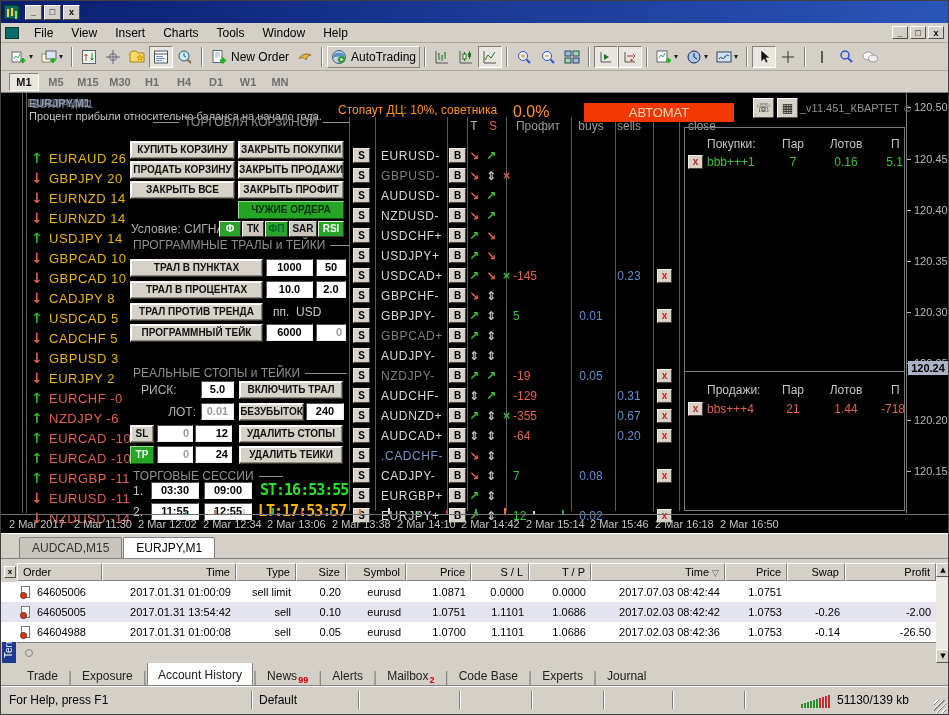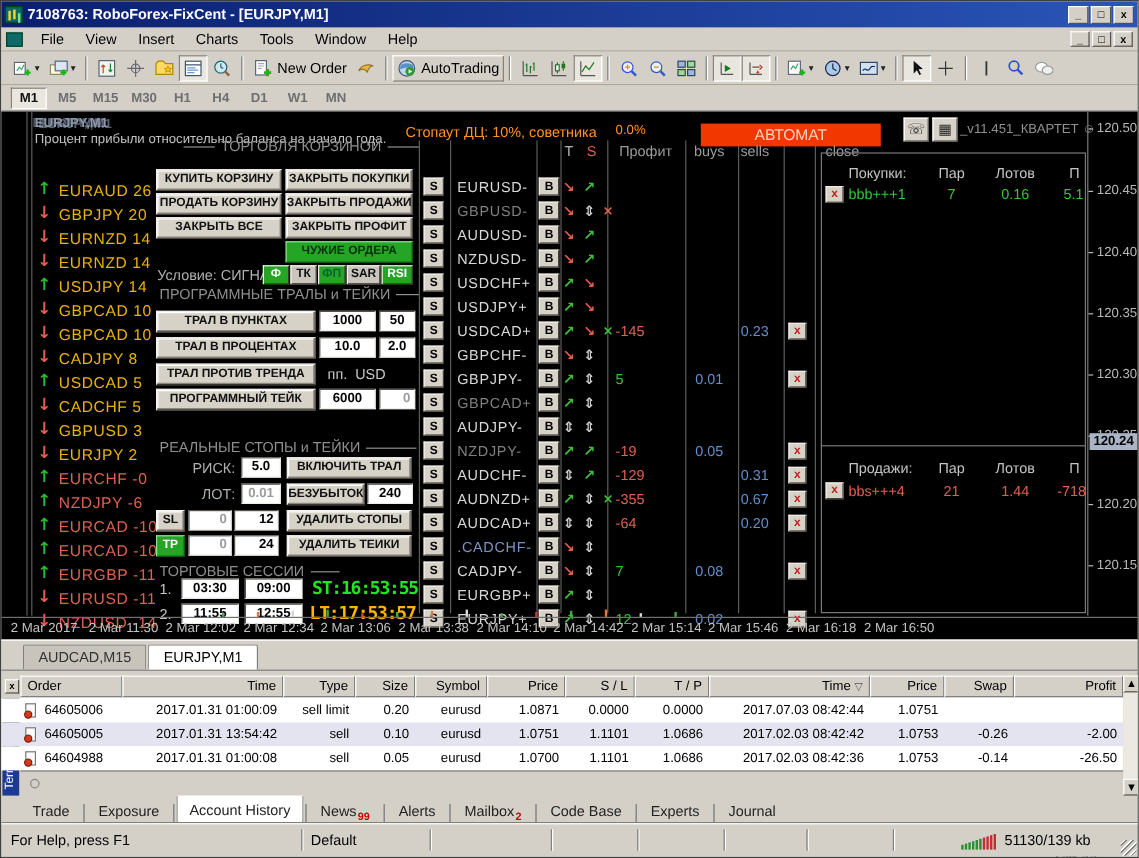--- a/index.html
+++ b/index.html
@@ -27,21 +27,21 @@
   .dd{font-size:8px;margin-left:2px;color:#222;text-decoration:none;font-style:normal}
   .tfbar{position:absolute;left:0;top:70px;width:100%;height:22px;background:#d4d0c8;border-bottom:1px solid #808080;display:flex;align-items:center;padding:0 8px}
   .tf{width:30px;height:18px;text-align:center;font:bold 11px/17px "Liberation Sans",sans-serif;color:#6f6f6f;border:1px solid transparent;margin-right:2px}
   .tf.on{color:#111;background:#e9e6df;border-color:#868278 #fff #fff #868278}
   
   .chart{position:absolute;left:0;top:92px;width:949px;height:440px;background:#000;overflow:hidden}
   .vline{position:absolute;width:1px;background:#5c5c5c}
   .wm{position:absolute;left:28px;top:4px;font:bold 11px "Liberation Sans",sans-serif;color:#8d98a8;text-shadow:3px 1px 0 #5a6375,-2px 0 0 #4a5160}
   .subt{position:absolute;left:28px;top:17px;font-size:11px;color:#c2c2c2}
   .stoplab{position:absolute;left:337px;top:10px;font-size:12px;color:#ff9224}
-  .stopval{position:absolute;left:512px;top:10px;font-size:11px;color:#ff9224}
+  .stopval{position:absolute;left:512px;top:10px;font-size:16px;color:#ff9224}
   .avtomat{position:absolute;left:583px;top:10px;width:150px;height:19px;background:#f23800;color:#ffd2c0;font:13px/19px "Liberation Sans",sans-serif;text-align:center}
   .miniico{position:absolute;top:5px;width:21px;height:20px;background:#d6d2c8;border:1px solid;border-color:#fff #55514a #55514a #fff;color:#222;font:12px/18px "DejaVu Sans",sans-serif;text-align:center}
   .badge{position:absolute;left:799px;top:9px;font-size:11px;color:#909090}
   .chead{position:absolute;top:26px;font-size:12px;color:#9c9c9c;text-align:center}
   .cur{position:absolute;left:0;height:20px;width:340px}
   .ca{position:absolute;left:30px;top:1px;font:bold 14px/16px "DejaVu Sans",sans-serif}
   .ca.up{color:#2eb82e}.ca.dn{color:#e0614f}
   .ct{position:absolute;left:48px;top:2px;font:13px/16px "Liberation Sans",sans-serif;letter-spacing:.5px}
   .ct.pos{color:#eab308}.ct.neg{color:#e0614f}
   .srow{position:absolute;left:0;height:20px;width:700px}
@@ -119,21 +119,20 @@
   .bars i{width:2px;display:block}
   .sgrip{position:absolute;right:1px;bottom:1px;width:13px;height:13px;background:repeating-linear-gradient(135deg,transparent 0 2px,#fff 2px 3px,#808080 3px 4px)}
 </style>
 </head>
 <body>
 
 <div class="win">
 
   <div class="titlebar">
     <span class="appicon"></span>
-    <span class="tb-title">7108763: RoboForex-FixCent - [EURJPY,M1]</span>
     <span class="wbtn">_</span>
     <span class="wbtn">□</span>
     <span class="wbtn">x</span>
   </div>
 
   <div class="menubar">
     <span class="chicon"></span>
     <span id="menu-items" style="display:flex">
         <span class="mi">File</span>
         <span class="mi">View</span>
@@ -701,21 +700,21 @@
       <span class="ei" style="left:315px;top:188px;width:30px">2.0</span>
       <div class="eb" style="left:129px;top:210px;width:133px">ТРАЛ ПРОТИВ ТРЕНДА</div>
       <span class="elab" style="left:272px;top:212px;color:#c8c8c8;white-space:pre">пп.  USD</span>
       <div class="eb" style="left:129px;top:231px;width:133px">ПРОГРАММНЫЙ ТЕЙК</div>
       <span class="ei" style="left:265px;top:231px;width:47px">6000</span>
       <span class="ei gray" style="left:315px;top:231px;width:30px;text-align:right;padding-right:3px">0</span>
       <div class="egroup" style="left:132px;top:273px;width:214px">
           <span>РЕАЛЬНЫЕ СТОПЫ и ТЕЙКИ</span>
           <span class="rule"></span>
         </div>
-      <span class="elab" style="left:140px;top:290px;width:55px;text-align:right">РИСК:</span>
+      <span class="elab" style="left:140px;top:290px;width:55px;">РИСК:</span>
       <span class="ei" style="left:200px;top:288px;width:33px">5.0</span>
       <div class="eb" style="left:238px;top:288px;width:104px">ВКЛЮЧИТЬ ТРАЛ</div>
       <span class="elab" style="left:140px;top:312px;width:55px;text-align:right">ЛОТ:</span>
       <span class="ei gray" style="left:200px;top:310px;width:33px">0.01</span>
       <div class="eb" style="left:238px;top:310px;width:65px">БЕЗУБЫТОК</div>
       <span class="ei" style="left:305px;top:310px;width:38px">240</span>
       <div class="eb" style="left:129px;top:332px;width:24px">SL</div>
       <span class="ei gray" style="left:156px;top:332px;width:36px;text-align:right;padding-right:3px">0</span>
       <span class="ei" style="left:194px;top:332px;width:37px;text-align:right;padding-right:3px">12</span>
       <div class="eb" style="left:238px;top:332px;width:104px">УДАЛИТЬ СТОПЫ</div>

